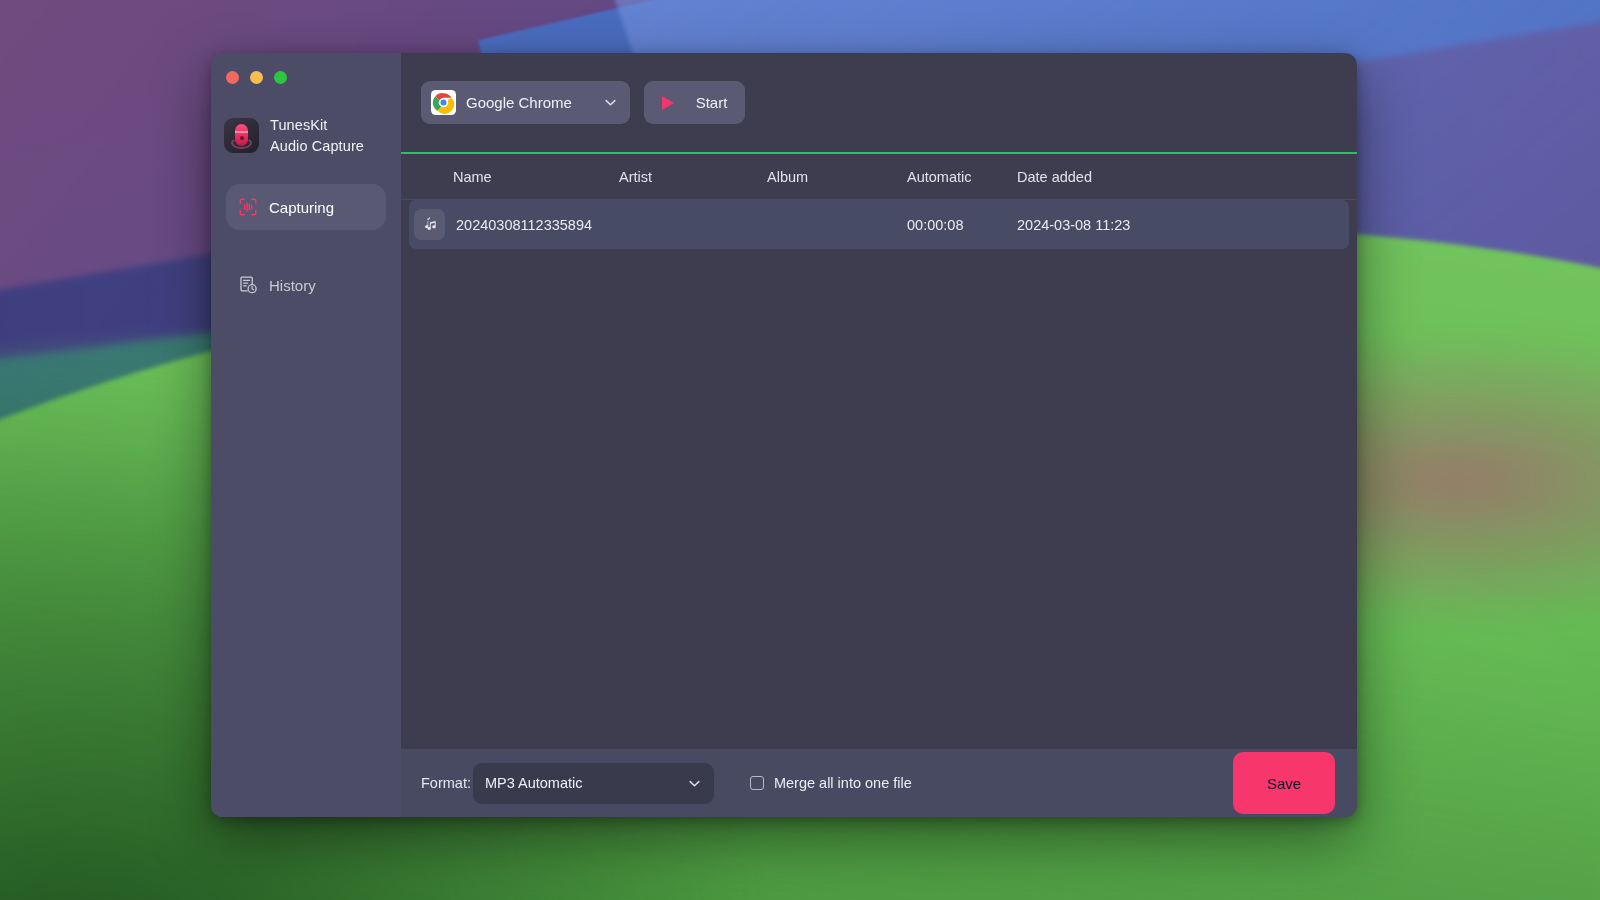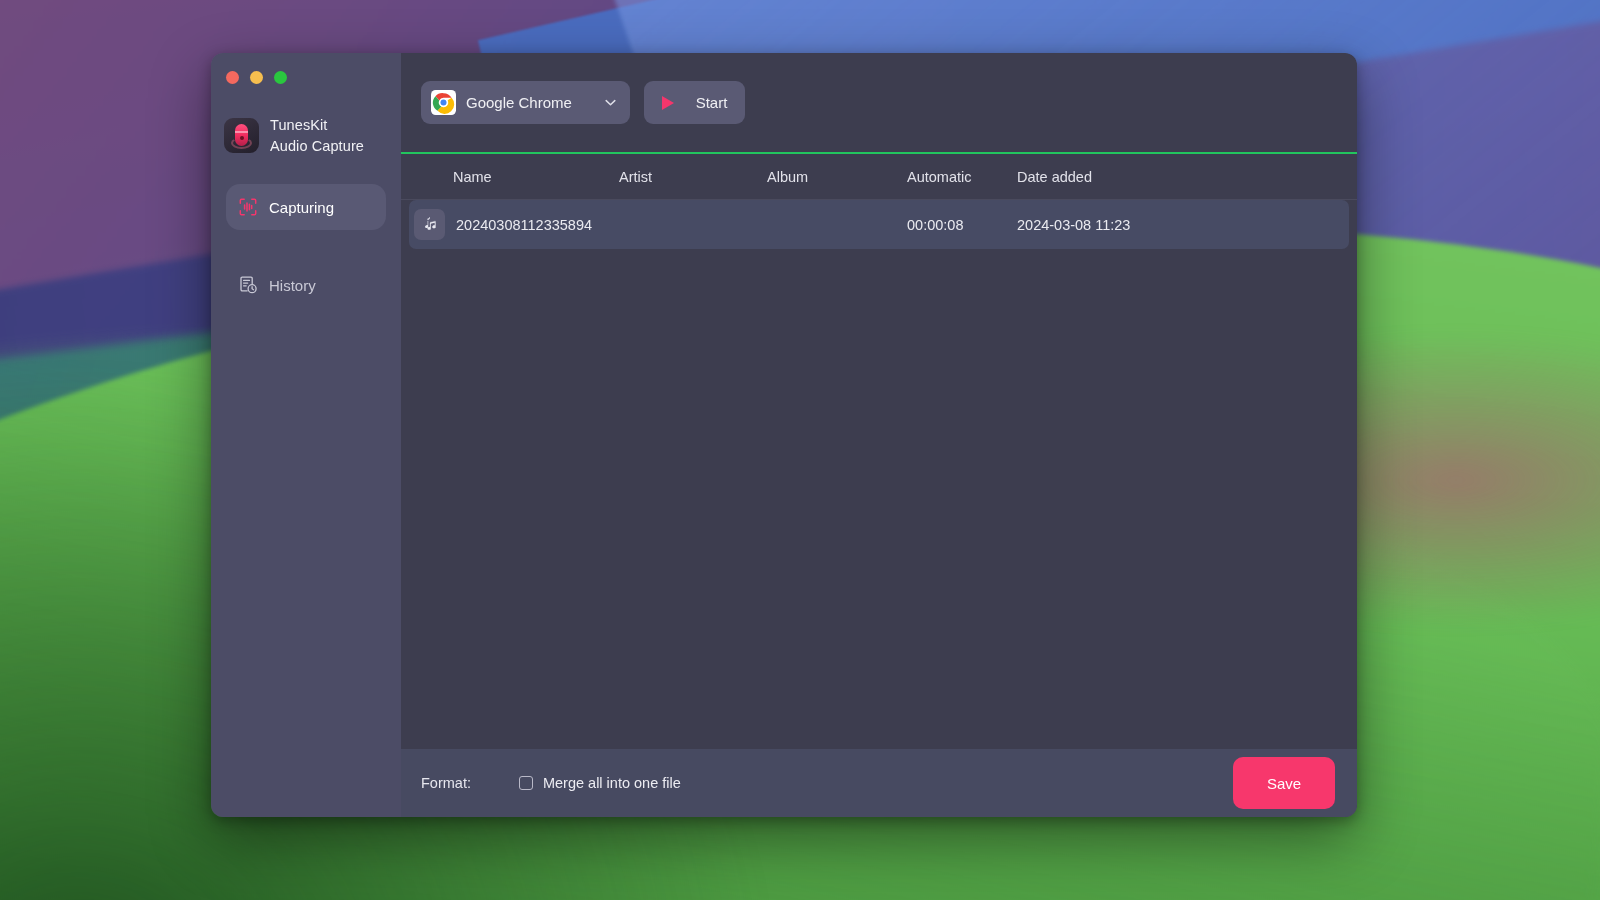--- a/index.html
+++ b/index.html
@@ -305,21 +305,21 @@
   .row-date     { width:200px; white-space:nowrap; }
 
   
   #bottom-bar {
     height:68px;
     flex:0 0 68px;
     background:#474a61;
     display:flex;
     align-items:center;
     padding:0 22px 0 20px;
-    gap:14px;
+    gap:2px;
   }
   #format-label { color:#e6e6ee; font-size:14.5px; white-space:nowrap; }
   #format-select {
     width:241px;
     height:41px;
     background:#393a4c;
     border-radius:9px;
     display:flex;
     align-items:center;
     padding:0 12px;
@@ -337,25 +337,25 @@
     width:14px; height:14px;
     flex:0 0 14px;
     border:1.6px solid #b9b9c8;
     border-radius:3px;
     background:transparent;
     display:block;
   }
   #merge-label { color:#ececf2; font-size:14.5px; white-space:nowrap; }
   #save-button {
     margin-left:auto;
-    width:102px; height:52px;
+    width:102px; height:62px;
     background:#f7376c;
     border-radius:10px;
     border:none;
-    color:#ffffff;
+    color:#0f172a;
     font-size:15px;
     font-family:"Liberation Sans", sans-serif;
     cursor:pointer;
   }
 </style>
 </head>
 <body>
 
 <div id="desktop">
   <div class="wp-layer wp-magenta"></div>
@@ -482,20 +482,28 @@
             <div class="row-date">2024-03-08 11:23</div>
           </div>
         </div>
 
       </div>
 
       <div id="bottom-bar">
 
         <span id="format-label">Format:</span>
 
+        <div id="format-select">
+          <span id="format-value">MP3 Automatic</span>
+          <span class="chev">
+            <svg viewBox="0 0 16 16" width="15" height="15" fill="none" stroke="#dcdce6" stroke-width="1.6" stroke-linecap="round" stroke-linejoin="round">
+              <path d="M3.4 6l4.6 4.4L12.6 6"></path>
+            </svg>
+          </span>
+        </div>
 
         <div id="merge-group">
           <span id="merge-box"></span>
           <span id="merge-label">Merge all into one file</span>
         </div>
 
         <button id="save-button">Save</button>
 
       </div>
 

